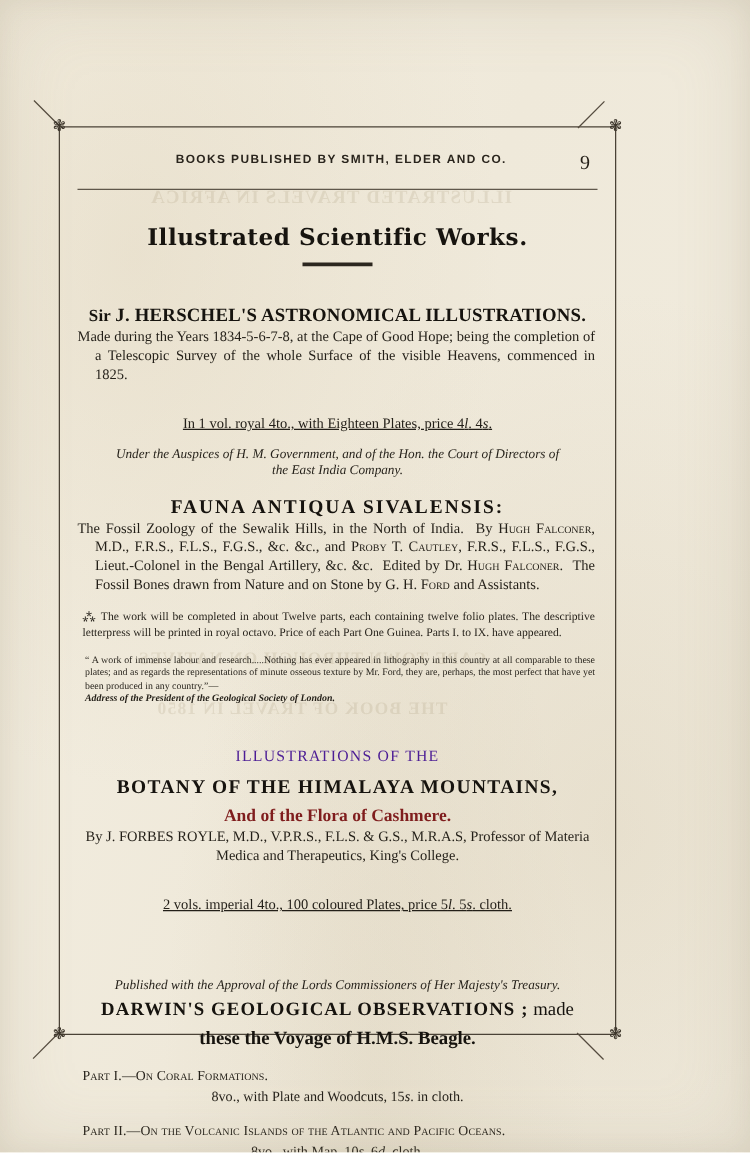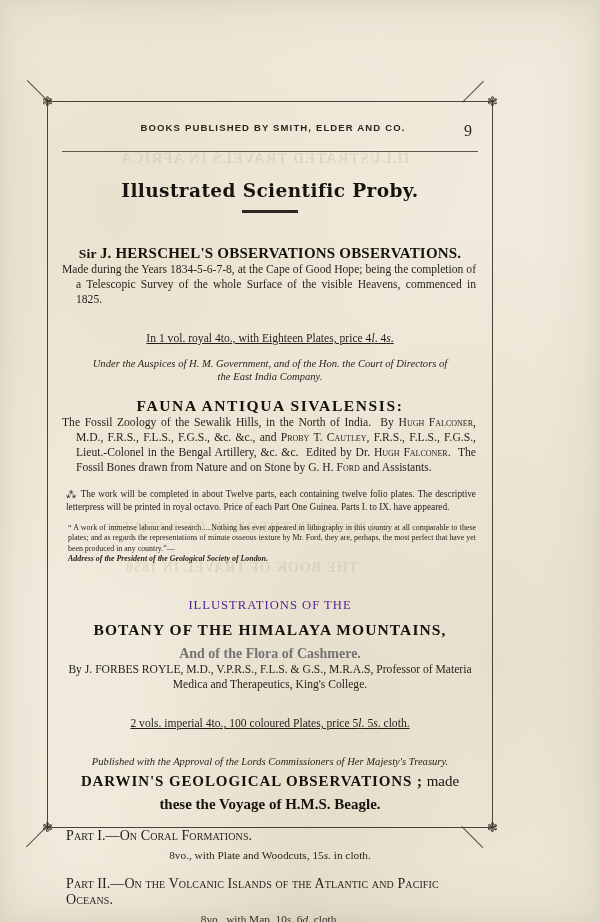--- a/index.html
+++ b/index.html
@@ -185,21 +185,21 @@
   .t-botany {
     font-size: 15.5px;
     letter-spacing: 1.1px;
     margin-top: 8px;
   }
   .t-botany-sub {
     text-align: center;
     font-size: 14px;
     font-weight: 700;
     margin-top: 7px;
-    color: #737373;
+    color: #7f1d1d;
   }
 
   .t-darwin {
     font-size: 15px;
     letter-spacing: .9px;
     margin-top: 4px;
   }
   .t-darwin .lite { font-weight: 400; letter-spacing: 0; }
   .t-darwin-2 {
     text-align: center;
@@ -223,21 +223,21 @@
     font-size: 7.9px;
     line-height: 1.30;
     text-align: justify;
     margin-top: 10px;
     padding-left: 6px;
     padding-right: 2px;
   }
   .review .src { font-style: italic; font-weight: 700; }
 
   .part-line {
-    font-size: 14px;
+    font-size: 11px;
     margin-top: 15px;
     padding-left: 4px;
     letter-spacing: .1px;
   }
   .part-desc {
     text-align: center;
     font-size: 11.3px;
     margin-top: 5px;
   }
 
@@ -279,26 +279,26 @@
   </div>
 
   <div class="content">
 
     <div class="running-head">
       <div class="rh-text">BOOKS  PUBLISHED  BY  SMITH,  ELDER  AND  CO.</div>
       <div class="folio">9</div>
     </div>
     <div class="head-rule"></div>
 
-    <div class="blackletter">Illustrated Scientific Proby.</div>
+    <div class="blackletter">Illustrated Scientific Works.</div>
     <div class="short-rule"></div>
 
     <div class="section">
       <div class="title-main t-herschel">
-        <span class="sir">Sir </span><span>J. HERSCHEL'S OBSERVATIONS OBSERVATIONS.</span>
+        <span class="sir">Sir </span><span>J. HERSCHEL'S ASTRONOMICAL ILLUSTRATIONS.</span>
       </div>
       <div class="body-just hang">Made during the Years 1834-5-6-7-8, at the Cape of Good Hope; being the completion of a Telescopic Survey of the whole Surface of the visible Heavens, commenced in 1825.</div>
       <div class="centered-line">In 1 vol. royal 4to., with Eighteen Plates, price 4<span class="it">l</span>. 4<span class="it">s</span>.</div>
     </div>
 
     <div class="section">
       <div class="auspices">
         <span>Under the Auspices of H. M. Government, and of the Hon. the Court of Directors of</span><br>
         <span>the East India Company.</span>
       </div>
@@ -318,21 +318,21 @@
 
     <div class="section">
       <div class="t-botany-sup">ILLUSTRATIONS OF THE</div>
       <div class="title-main t-botany">BOTANY OF THE HIMALAYA MOUNTAINS,</div>
       <div class="t-botany-sub">And of the Flora of Cashmere.</div>
       <div class="body-just" style="text-align:center;">By J. FORBES ROYLE, M.D., V.P.R.S., F.L.S. &amp; G.S., M.R.A.S, Professor of Materia Medica and Therapeutics, King's College.</div>
       <div class="centered-line">2 vols. imperial 4to., 100 coloured Plates, price 5<span class="it">l</span>. 5<span class="it">s</span>. cloth.</div>
     </div>
 
     <div class="section">
-      <div class="auspices" style="margin-top:25px;">Published with the Approval of the Lords Commissioners of Her Majesty's Treasury.</div>
+      <div class="auspices" style="margin-top:52px;">Published with the Approval of the Lords Commissioners of Her Majesty's Treasury.</div>
       <div class="title-main t-darwin">
         <span>DARWIN'S  GEOLOGICAL  OBSERVATIONS ;</span><span class="lite"> made</span>
       </div>
       <div class="t-darwin-2">these the Voyage of H.M.S. Beagle.</div>
 
       <div class="part-line sc">Part I.—On Coral Formations.</div>
       <div class="part-desc">8vo., with Plate and Woodcuts, 15<span class="it">s</span>. in cloth.</div>
 
       <div class="part-line sc">Part II.—On the Volcanic Islands of the Atlantic and Pacific Oceans.</div>
       <div class="part-desc">8vo., with Map, 10<span class="it">s</span>. 6<span class="it">d</span>. cloth.</div>

